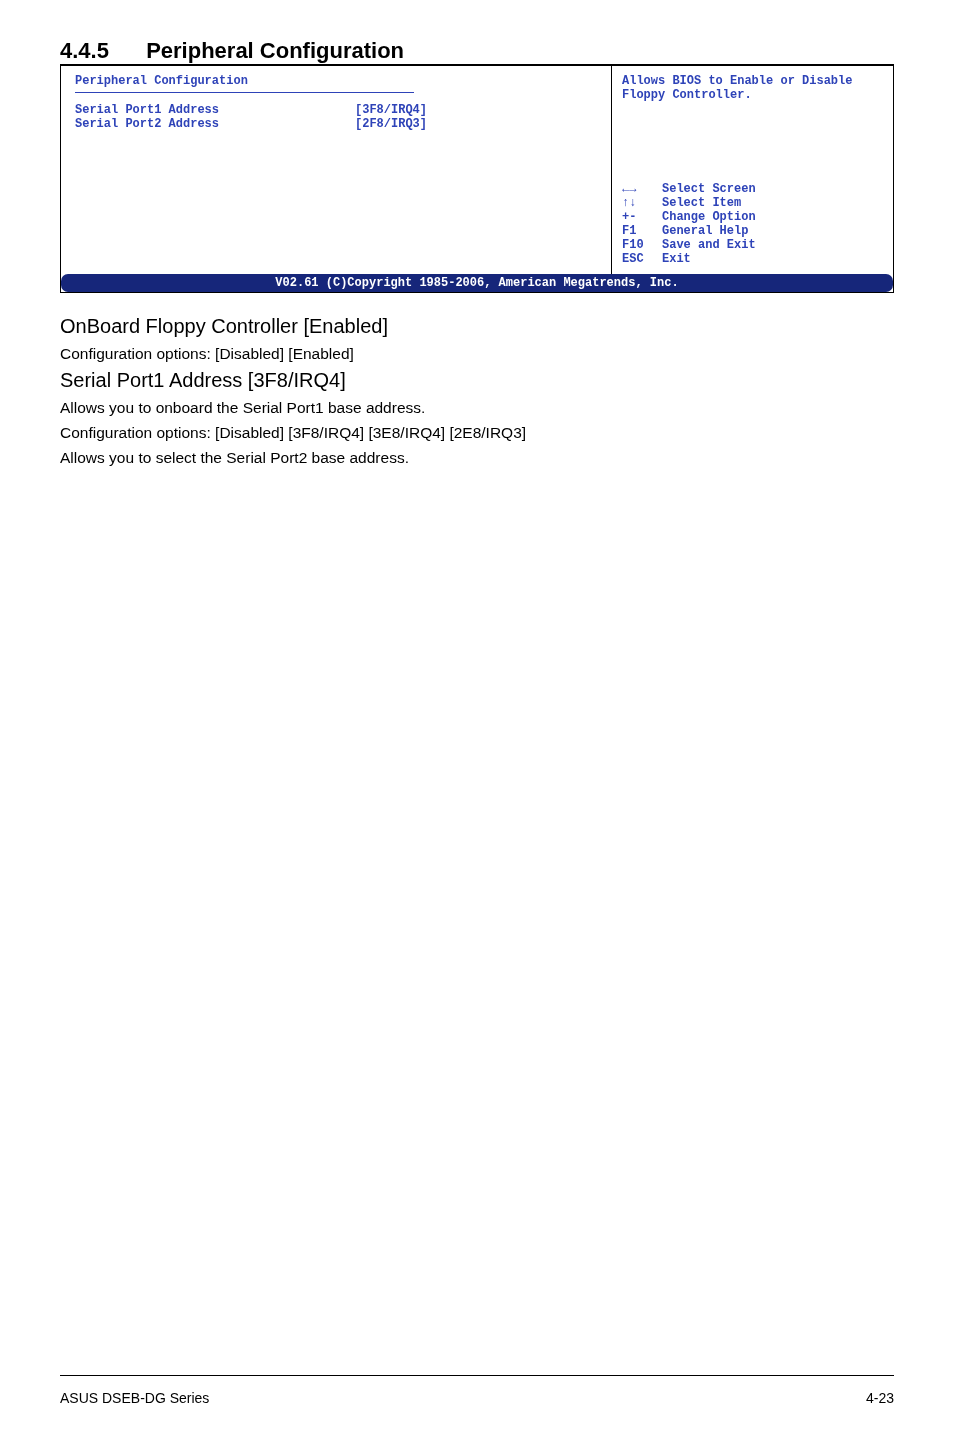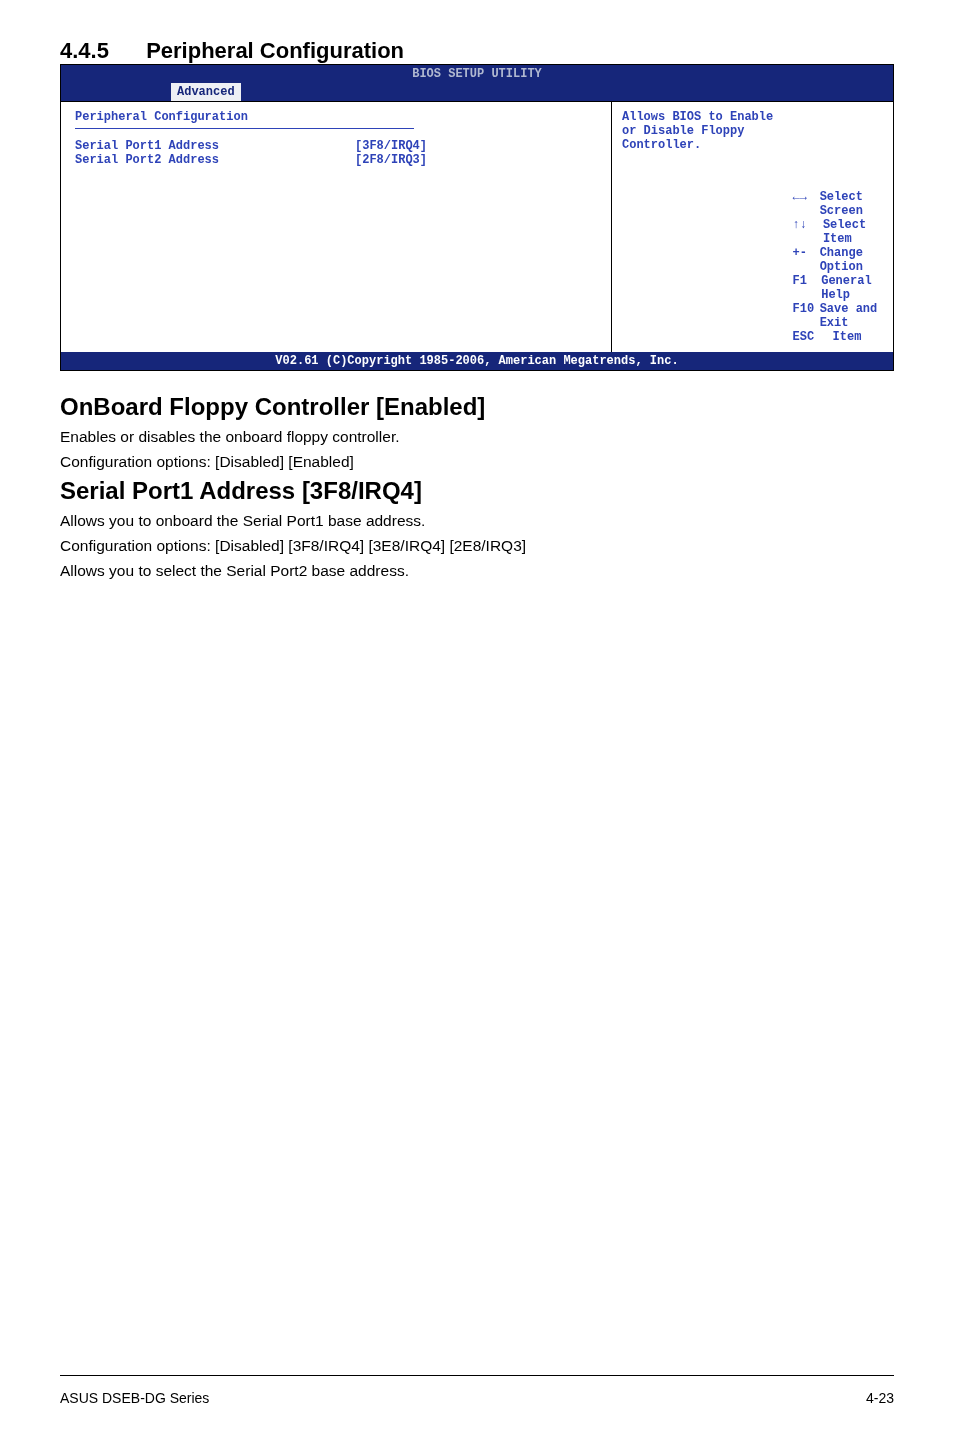--- a/index.html
+++ b/index.html
@@ -58,21 +58,21 @@
     flex: 2;
     padding: 8px 14px 100px 14px;
     color: #2e43b8;
   }
   .bios-right {
     flex: 1;
     border-left: 1px solid #000;
     padding: 8px 10px;
     color: #2e43b8;
     display: flex;
-    flex-direction: row;
+    flex-direction: column;
     justify-content: space-between;
   }
   .bios-subheading {
     color: #2e43b8;
     padding-bottom: 4px;
     border-bottom: 1px solid #2e43b8;
     width: 65%;
     margin-bottom: 10px;
   }
   .bios-row {
@@ -88,24 +88,25 @@
     display: flex;
   }
   .bios-help-key {
     width: 40px;
   }
   .bios-footer {
     background: #16267a;
     color: #fff;
     text-align: center;
     padding: 2px 0;
+    border-radius: 7px;
   }
   .subheading {
-    font-size: 24px;
-    font-weight: bold;
+    font-size: 20px;
+    font-weight: normal;
     margin-bottom: 6px;
   }
   .body-text {
     font-size: 15.5px;
     line-height: 1.35;
     margin-bottom: 4px;
   }
   .footer {
     position: absolute;
     bottom: 32px;
@@ -120,24 +121,20 @@
 </style>
 </head>
 <body>
 
 <div class="section-heading">
   <span class="section-number">4.4.5</span>
   <span>Peripheral Configuration</span>
 </div>
 
 <div class="bios-box">
-  <div class="bios-header">
-    <div class="bios-title">BIOS SETUP UTILITY</div>
-    <div class="bios-tab">Advanced</div>
-  </div>
   <div class="bios-body">
     <div class="bios-left">
       <div class="bios-subheading">Peripheral Configuration</div>
       <div class="bios-row">
         <div class="bios-label-col">Serial Port1 Address</div>
         <div>[3F8/IRQ4]</div>
       </div>
       <div class="bios-row">
         <div class="bios-label-col">Serial Port2 Address</div>
         <div>[2F8/IRQ3]</div>
@@ -161,31 +158,30 @@
         <div class="bios-help-row">
           <div class="bios-help-key">F1</div>
           <div>General Help</div>
         </div>
         <div class="bios-help-row">
           <div class="bios-help-key">F10</div>
           <div>Save and Exit</div>
         </div>
         <div class="bios-help-row">
           <div class="bios-help-key">ESC</div>
-          <div>Item</div>
+          <div>Exit</div>
         </div>
       </div>
     </div>
   </div>
   <div class="bios-footer">V02.61 (C)Copyright 1985-2006, American Megatrends, Inc.</div>
 </div>
 
 <div>
   <div class="subheading">OnBoard Floppy Controller [Enabled]</div>
-  <div class="body-text">Enables or disables the onboard floppy controller.</div>
   <div class="body-text">Configuration options: [Disabled] [Enabled]</div>
 </div>
 
 <div>
   <div class="subheading">Serial Port1 Address [3F8/IRQ4]</div>
   <div class="body-text">Allows you to onboard the Serial Port1 base address.</div>
   <div class="body-text">Configuration options: [Disabled] [3F8/IRQ4] [3E8/IRQ4] [2E8/IRQ3]</div>
 </div>
 
 <div>

